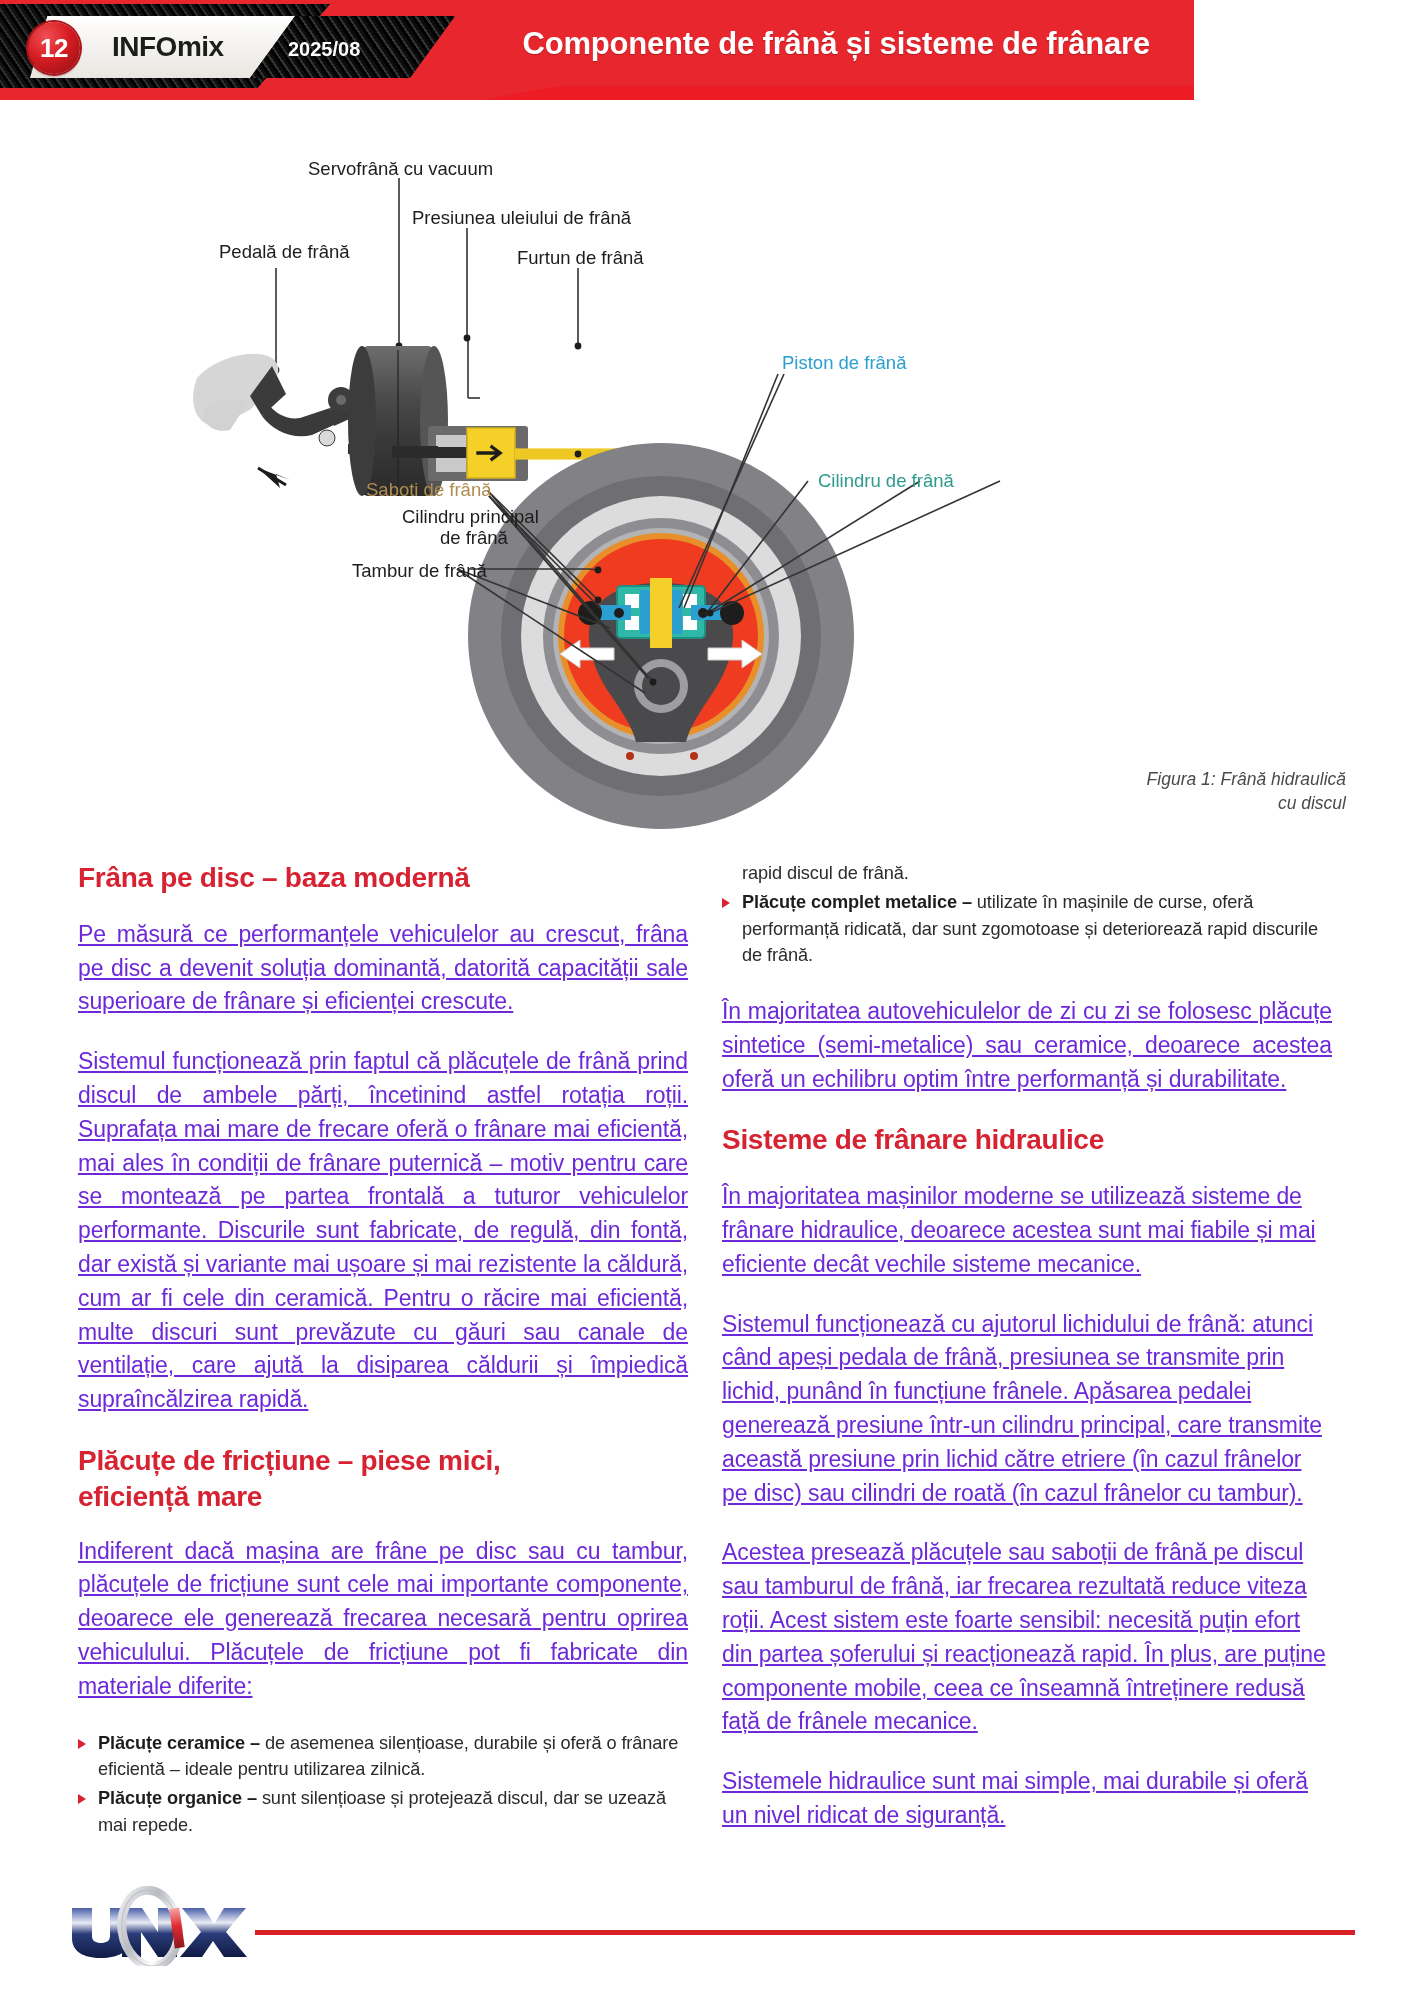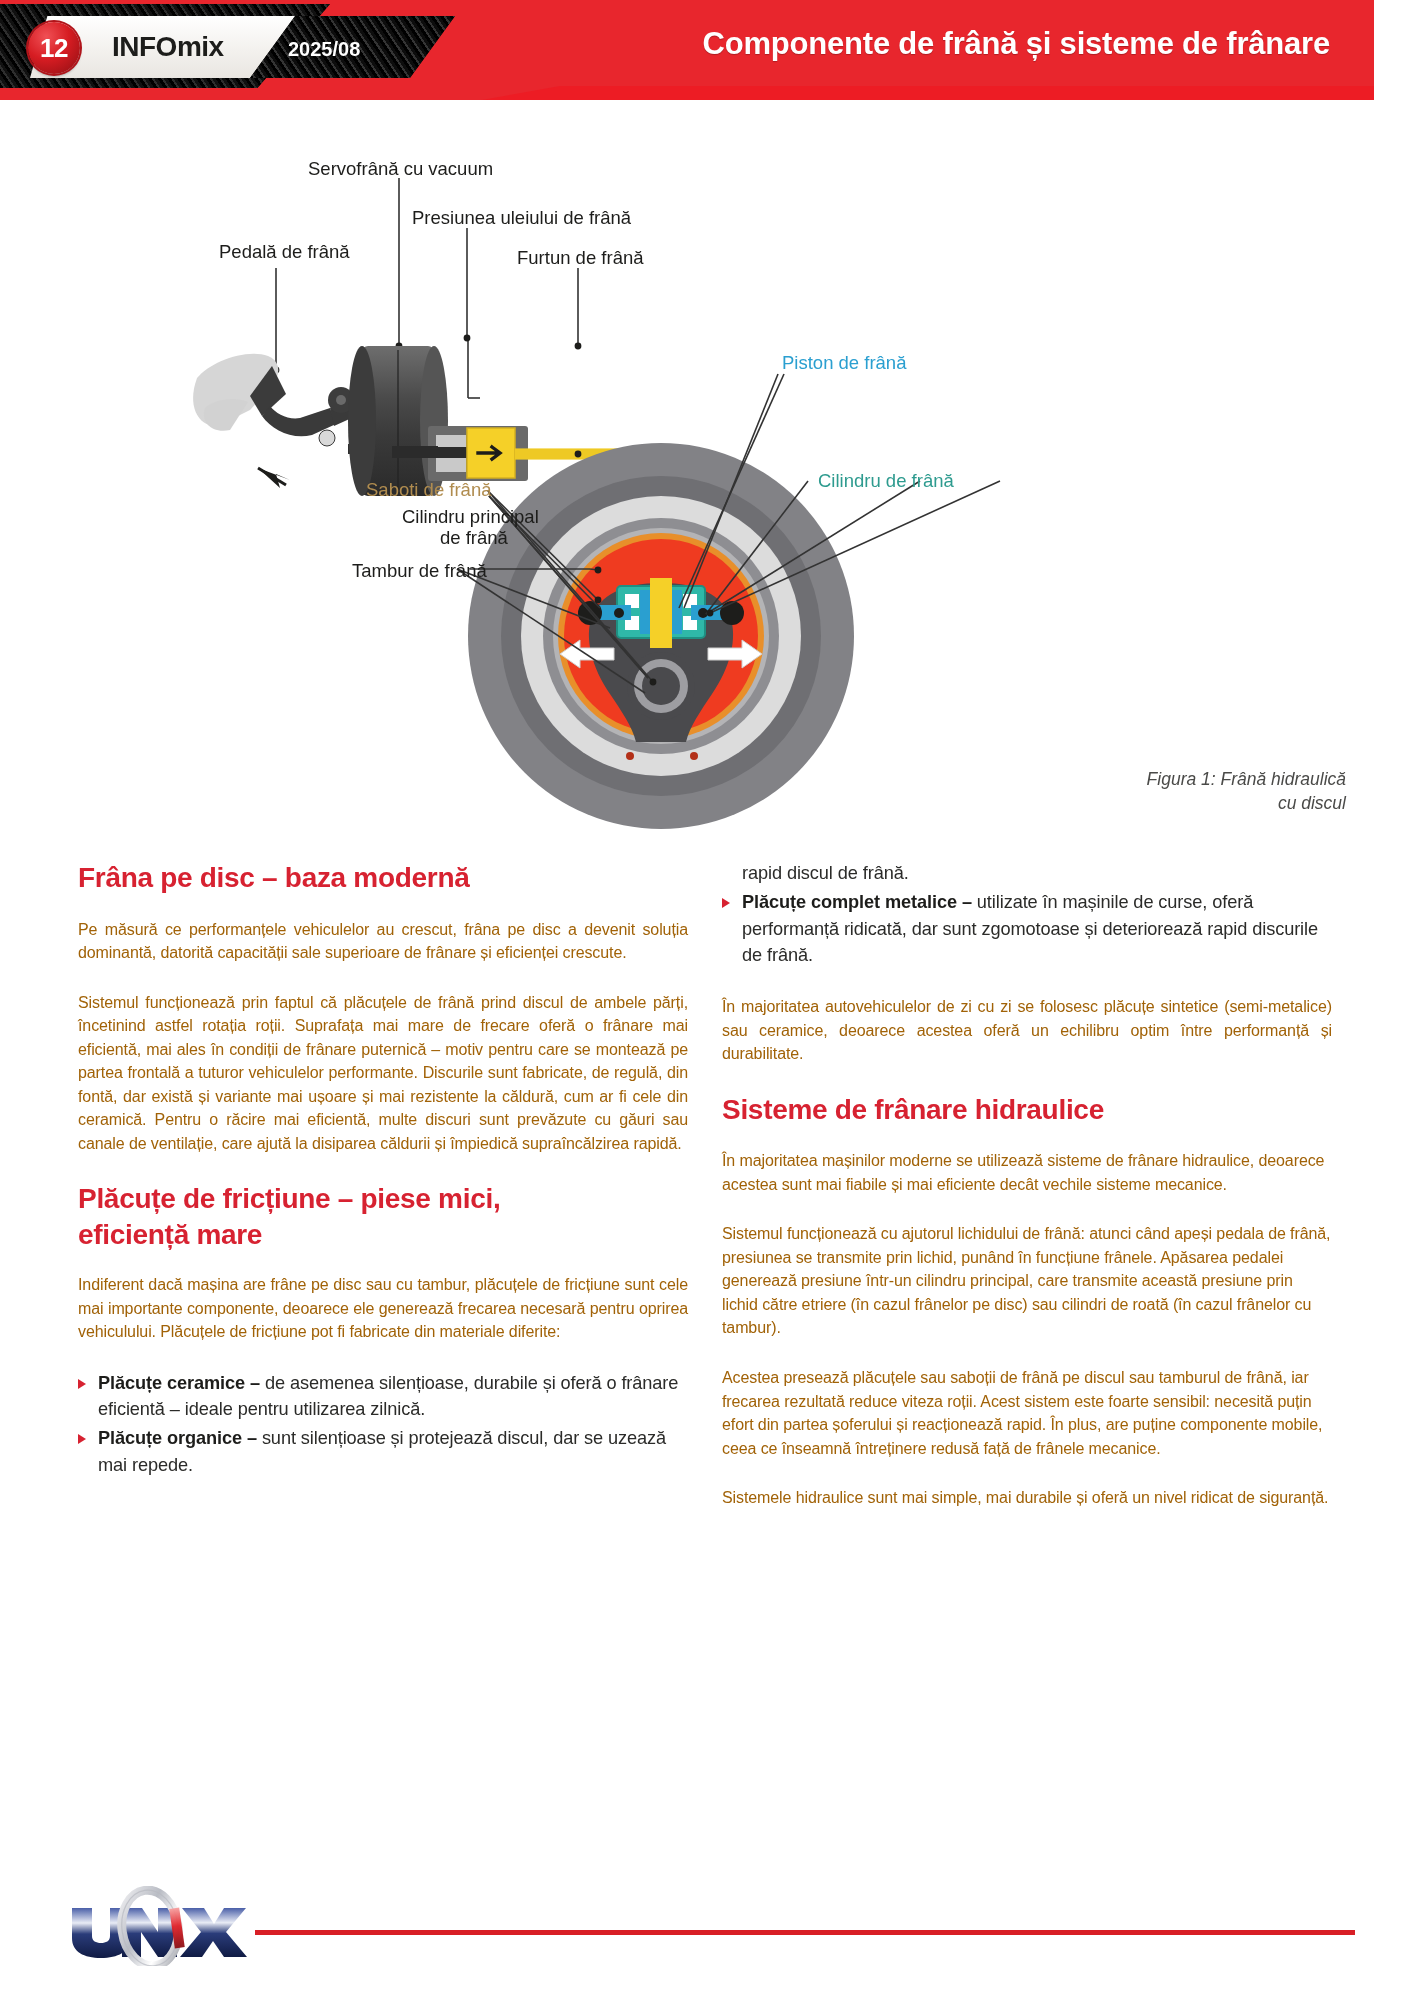--- a/index.html
+++ b/index.html
@@ -10,21 +10,21 @@
     background: #ffffff;
     font-family: "Liberation Sans", sans-serif;
     position: relative;
     overflow: hidden;
   }
 
   
   .page-header {
     position: absolute;
     top: 0; left: 0;
-    width: 1374px;
+    width: 1194px;
     height: 100px;
     background: #ed1c24;
     overflow: hidden;
     text-align: center;
   }
   .header-red-skew {
     position: absolute;
     top: 0; left: 0;
     width: 1414px; height: 86px;
     background: #e8262d;
@@ -147,25 +147,26 @@
     color: #d72231;
     font-size: 28px;
     font-weight: bold;
     line-height: 1.28;
     letter-spacing: -0.3px;
   }
   h2.section-title.tight { margin-bottom: 20px; }
 
   p.body-text {
     margin: 0 0 26px 0;
-    font-size: 16px;
+    font-size: 23px;
     line-height: 1.47;
-    color: #a16207;
+    color: #6d28d9;
     text-align: justify;
     letter-spacing: -0.1px;
+    text-decoration: underline;
   }
   p.body-text.nojust { text-align: left; }
 
   ul.bullets {
     margin: 0 0 26px 0;
     padding: 0;
     list-style: none;
   }
   ul.bullets li {
     position: relative;

